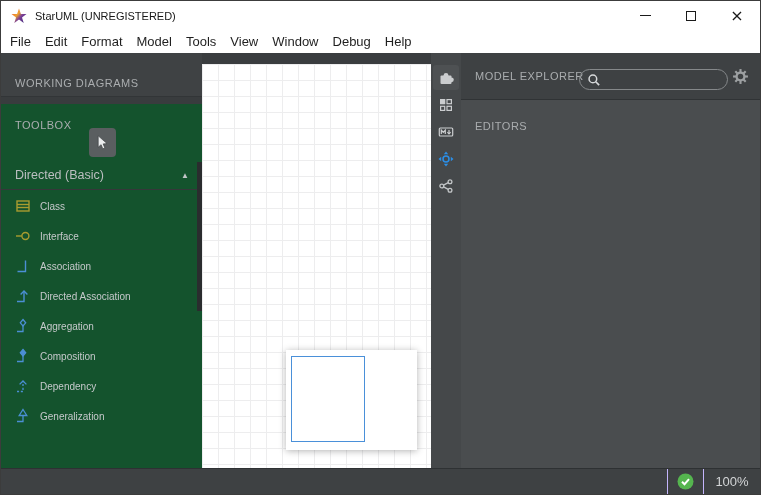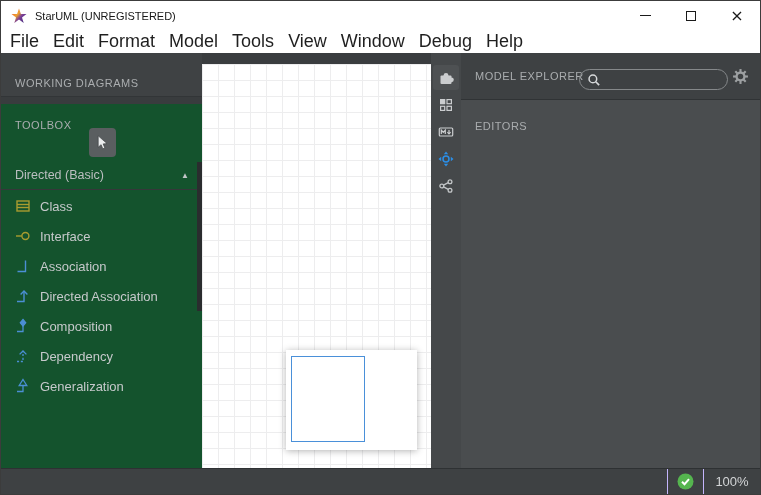--- a/index.html
+++ b/index.html
@@ -17,42 +17,42 @@
   .titlebar .title { margin-left:8px; font-size:11px; color:#161616; }
   .win-controls { position:absolute; right:0; top:0; height:29px; display:flex; }
   .win-btn { width:46px; height:29px; border:none; background:transparent;
     display:flex; align-items:center; justify-content:center; cursor:default; }
   .glyph-min { display:block; width:11px; height:1px; background:#1a1a1a; }
   .glyph-max { display:block; width:10px; height:10px; border:1px solid #1a1a1a; }
   .glyph-close { font-size:16px; color:#1a1a1a; line-height:1; font-family:"DejaVu Sans",sans-serif; }
   
   .menubar { position:absolute; left:1px; top:30px; right:1px; height:23px;
     background:#ffffff; display:flex; align-items:center; padding-left:2px; }
-  .menu-item { font-size:18px; color:#1f1f1f; padding:2px 7px; }
+  .menu-item { font-size:13px; color:#1f1f1f; padding:2px 7px; }
   
   .main { position:absolute; left:1px; top:53px; right:1px; height:415px; background:#3a3d3f; }
   
   .sidebar { position:absolute; left:0; top:0; width:201px; height:100%; background:#14532d; }
   .panel-header { height:44px; background:#3f4244; border-bottom:1px solid #323537;
     display:flex; align-items:flex-end; padding:0 0 7px 14px; }
   .panel-header-label, .uc-label { font-size:11px; letter-spacing:0.5px; color:#aaadaf; }
   .subtle-band { height:7px; background:#393c3e; }
   .toolbox-label-row { padding:11px 0 0 14px; }
   .cursor-btn { position:absolute; left:88px; top:75px; width:27px; height:29px;
     background:#5a5e60; border:none; border-radius:4px;
     display:flex; align-items:center; justify-content:center; }
   .section-row { position:absolute; left:0; top:108px; width:100%; height:29px;
     display:flex; align-items:center; justify-content:space-between;
     padding:0 13px 0 14px; border-bottom:1px solid #35383a; }
   .section-label { font-size:12.5px; color:#bcbfc1; }
   .section-arrow { font-size:8px; color:#c2c5c7; }
   .tool-list { position:absolute; left:0; top:138px; width:100%; }
   .tool-row { height:30px; display:flex; align-items:center; padding-left:14px; }
   .tool-icon { width:16px; height:16px; margin-right:9px; flex:0 0 16px; }
-  .tool-label { font-size:13px; color:#c6c9cb; }
+  .tool-label { font-size:10px; color:#c6c9cb; }
   .side-scroll-thumb { position:absolute; right:0; top:109px; width:5px; height:149px;
     background:#2a2c2e; }
   
   .canvas { position:absolute; left:201px; top:11px; width:229px; height:404px;
     background:#ffffff;
     background-image:
       linear-gradient(#ededee 1px, transparent 1px),
       linear-gradient(90deg, #ededee 1px, transparent 1px);
     background-size:16px 16px; }
   .preview-card { position:absolute; left:84px; top:286px; width:131px; height:100px;
@@ -180,20 +180,29 @@
           <svg class="tool-icon" viewBox="0 0 16 16">
             <g stroke="#4b8fd4" stroke-width="1.4" fill="none">
               <polyline points="2,13.5 9,13.5 9,3"></polyline>
               <polyline points="5.6,6.4 9,3 12.4,6.4"></polyline>
             </g>
           </svg>
           <span class="tool-label">Directed Association</span>
         </div>
         <div class="tool-row">
           <svg class="tool-icon" viewBox="0 0 16 16">
+            <g stroke="#4b8fd4" stroke-width="1.3" fill="none">
+              <polyline points="2,13.5 8,13.5 8,8"></polyline>
+              <polygon points="8,1.5 10.7,4.8 8,8 5.3,4.8"></polygon>
+            </g>
+          </svg>
+          <span class="tool-label">Aggregation</span>
+        </div>
+        <div class="tool-row">
+          <svg class="tool-icon" viewBox="0 0 16 16">
             <g stroke="#4b8fd4" stroke-width="1.3">
               <polyline points="2,13.5 8,13.5 8,8" fill="none"></polyline>
               <polygon points="8,1.5 10.7,4.8 8,8 5.3,4.8" fill="#4b8fd4"></polygon>
             </g>
           </svg>
           <span class="tool-label">Composition</span>
         </div>
         <div class="tool-row">
           <svg class="tool-icon" viewBox="0 0 16 16">
             <g stroke="#4b8fd4" stroke-width="1.3" fill="none">

